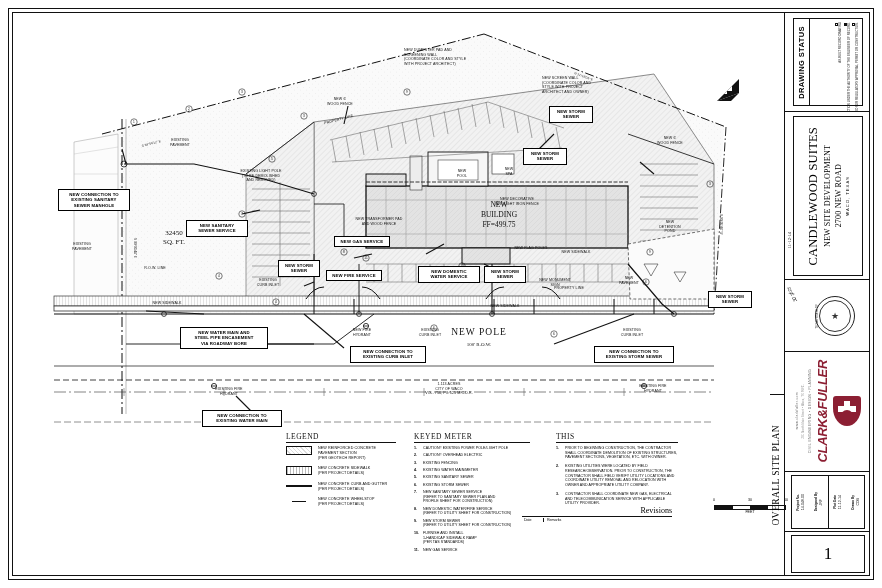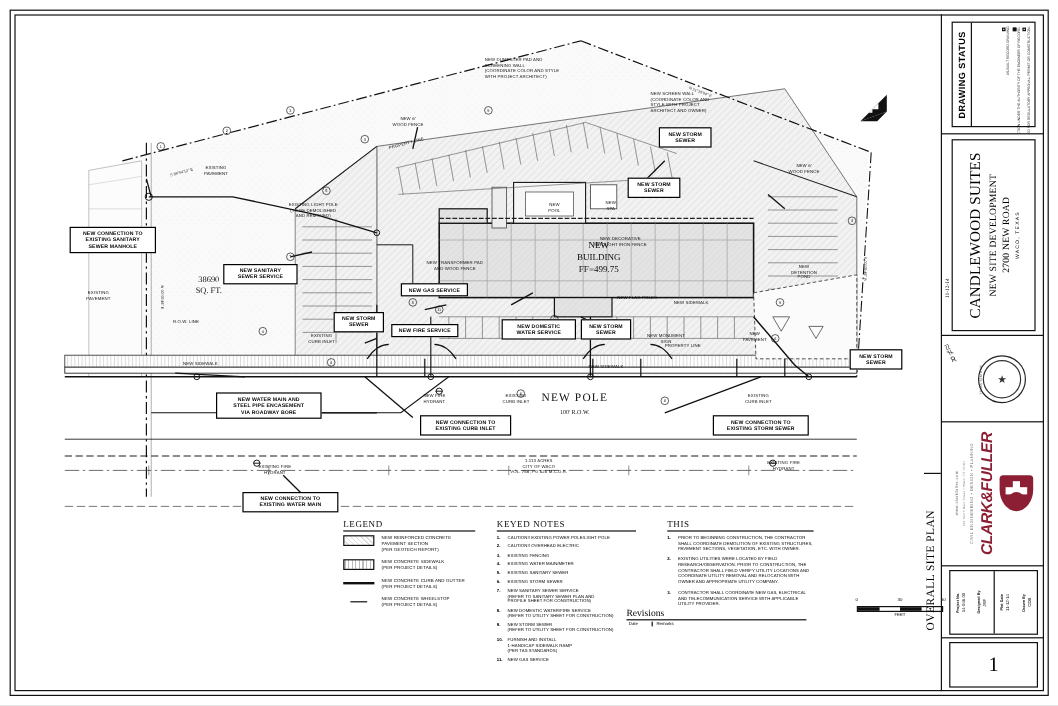--- a/index.html
+++ b/index.html
@@ -179,21 +179,21 @@
   .sheet-name-rule{
     position:absolute; right:98px; top:394px; width:14px; height:1px; background:#111;
   }
 
   
   .rev-block{
     position:absolute; right:108px; bottom:22px;
     width:150px; height:46px;
   }
   .rev-title{
-    text-align:left; font-family:"Liberation Serif", serif;
+    text-align:right; font-family:"Liberation Serif", serif;
     font-size:8px; margin-bottom:1px;
   }
   .rev-line{ width:100%; height:0.8px; background:#111; }
   .rev-cols{ display:flex; font-size:3.6px; margin-top:1px; }
   .rev-c1{ width:22px; border-right:0.6px solid #111; padding-left:2px;}
   .rev-c2{ flex:1; padding-left:3px;}
 
   
   .scalebar{
     position:absolute; left:700px; top:484px; width:72px;
@@ -660,21 +660,21 @@
 
     <div class="plainlabel" style="left:468px; top:290px; width:46px;">NEW SIDEWALK</div>
 
     <div class="plainlabel" style="left:300px; top:110px; width:50px;
                 transform:rotate(-15deg); transform-origin:left top;">PROPERTY LINE</div>
 
     <div class="plainlabel" style="left:530px; top:272px; width:50px;">PROPERTY LINE</div>
 
     <div class="plainlabel" style="left:118px; top:252px; width:46px;">R.O.W. LINE</div>
 
-    <div class="serif-label" style="left:130px; top:215px; width:60px; font-size:7px;">38690
+    <div class="serif-label" style="left:130px; top:215px; width:60px; font-size:7px;">32450
 SQ. FT.</div>
 
     <div class="serif-label" style="left:430px; top:186px; width:110px; font-size:7.5px;">NEW
 BUILDING
 FF=499.75</div>
 
     <div class="serif-label" style="left:400px; top:312px; width:130px; font-size:9.5px; letter-spacing:1px;">NEW POLE</div>
 
     <div class="serif-label" style="left:408px; top:328px; width:114px; font-size:5px;">100' R.O.W.</div>
 
@@ -715,21 +715,21 @@
       <div class="leg-row">
         <div class="leg-swatch">
           <div class="sw-stop"></div>
         </div>
         <div class="leg-text">NEW CONCRETE WHEELSTOP
 (PER PROJECT DETAILS)</div>
       </div>
     </div>
 
     <div class="panel" style="left:400px; top:418px; width:116px;">
-      <div class="panel-title">KEYED NOTES</div>
+      <div class="panel-title">KEYED METER</div>
       <div class="panel-rule"></div>
       <div id="keyed-notes-list">
           <div class="note-row">
             <div class="note-num">1.</div>
             <div class="note-txt">CAUTION!! EXISTING POWER POLE/LIGHT POLE</div>
           </div>
           <div class="note-row">
             <div class="note-num">2.</div>
             <div class="note-txt">CAUTION!! OVERHEAD ELECTRIC</div>
           </div>

